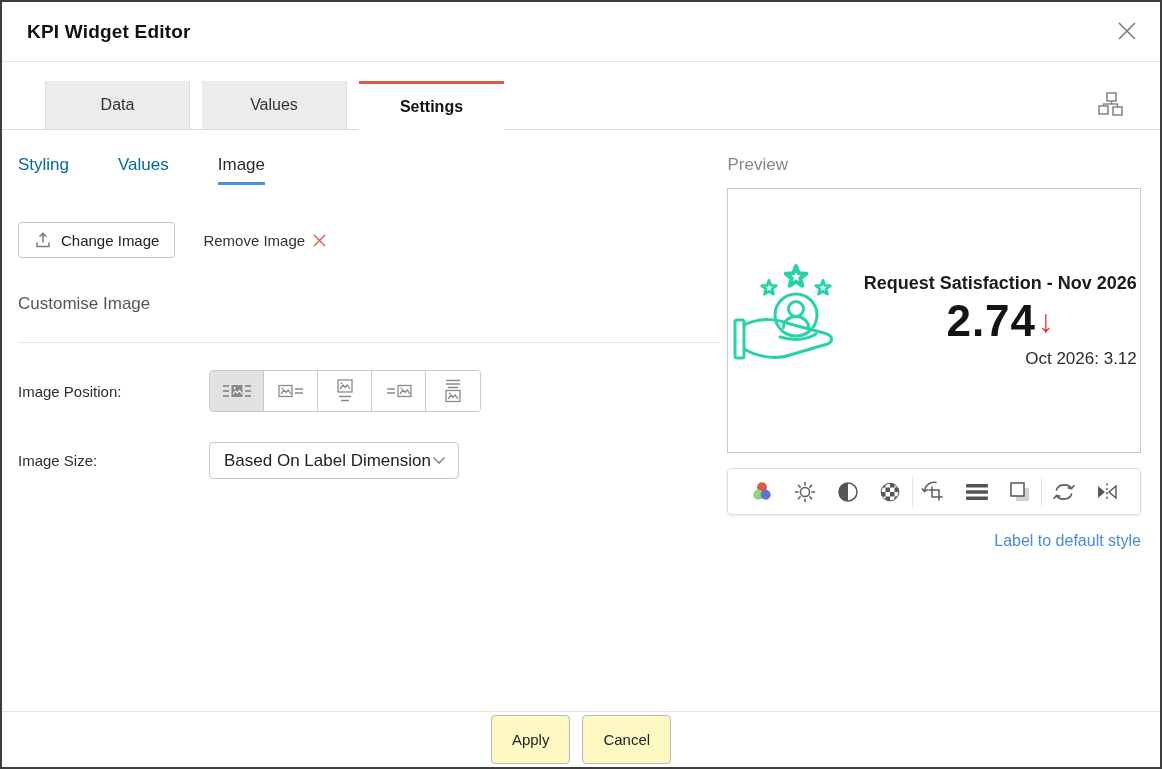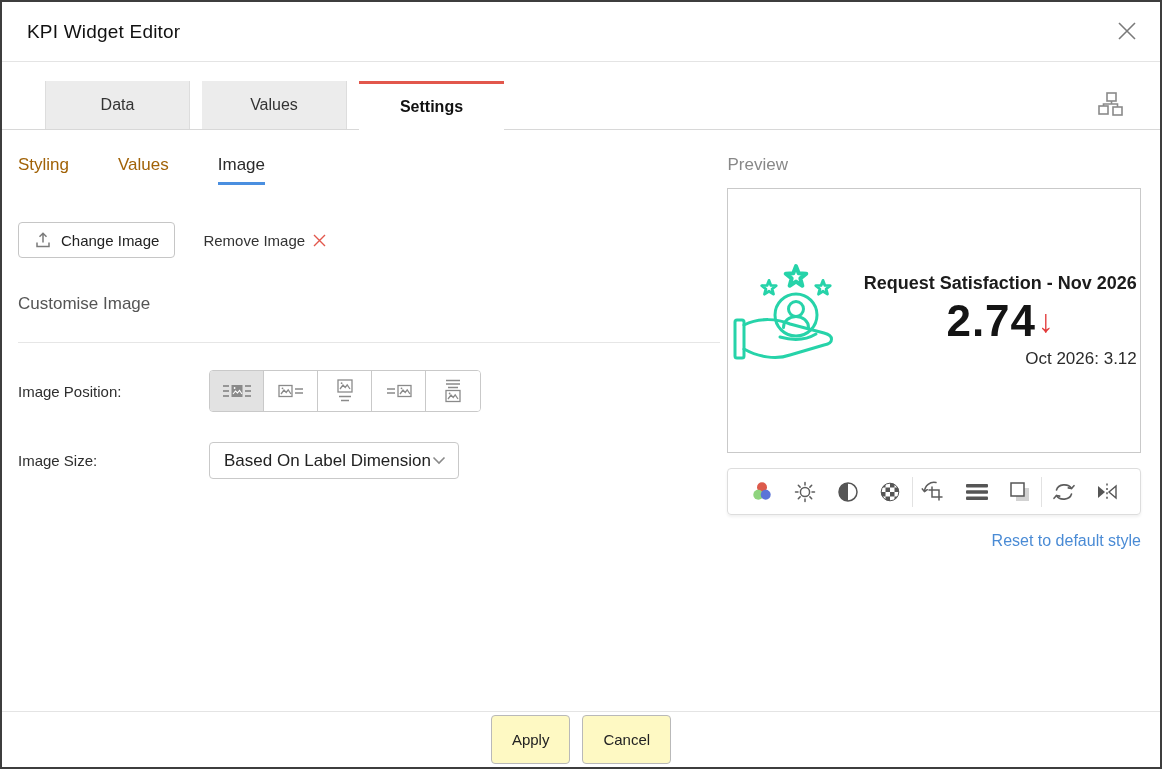--- a/index.html
+++ b/index.html
@@ -3,37 +3,37 @@
 <meta charset="utf-8">
 <style>
   * { margin:0; padding:0; box-sizing:border-box; }
   html,body { background:#fff; font-family:"Liberation Sans", sans-serif; }
   .dialog {
     width:1162px; height:769px; border:2px solid #3d3d3d; background:#fff;
     position:relative; overflow:hidden;
   }
   
   .header { height:60px; display:flex; align-items:center; padding-left:25px; border-bottom:1px solid #e4e4e4; position:relative; }
-  .title { font-size:19px; font-weight:normal; color:#111; letter-spacing:.2px; }
+  .title { font-size:19px; font-weight:bold; color:#111; letter-spacing:.2px; }
   .close-btn { position:absolute; right:20px; top:16px; width:26px; height:26px; cursor:pointer; }
   
   .tabbar { margin-top:19px; padding-left:43px; border-bottom:1px solid #d8d8d8; display:flex; align-items:flex-end; position:relative;gap:12px; }
   .tab { width:145px; height:48px; display:flex; align-items:center; justify-content:center;
          font-size:16px; color:#333; background:#ececec; border-right:1px solid #ddd; cursor:pointer; }
   .tab:first-child { border-left:1px solid #ddd; }
   .tab.active { background:#fff; border-top:3px solid #e2574c; border-right:none; font-weight:bold; color:#111;
                 margin-bottom:-1px; height:49px; }
   .sitemap { position:absolute; right:36px; top:10px; }
   
   .content { display:flex; }
   .left-col { width:728px; padding-left:16px; }
   .right-col { width:434px; padding-right:19px; }
   
   .subtabs { margin-top:25px; display:flex; }
-  .subtab { font-size:17px; color:#a16207; margin-right:49px; padding-bottom:7px; cursor:pointer; }
+  .subtab { font-size:17px; color:#0369a1; margin-right:49px; padding-bottom:7px; cursor:pointer; }
   .subtab.active { color:#2b2b2b; border-bottom:3px solid #4a8fe0; }
   .preview-label { margin-top:25px; font-size:17px; color:#888; }
   
   .img-actions { margin-top:37px; display:flex; align-items:center; }
   .change-btn { display:inline-flex; align-items:center; gap:9px; border:1px solid #c6c6c6; border-radius:4px;
                 background:#fff; padding:8px 15px; font-size:15px; color:#222; cursor:pointer; font-family:inherit; }
   .remove-link { margin-left:28px; font-size:15px; color:#333; display:inline-flex; align-items:center; gap:7px; cursor:pointer; }
   
   .section-head { margin-top:36px; font-size:17px; color:#555; padding-bottom:28px; border-bottom:1px solid #e6e6e6; width:702px; }
   .form-row { display:flex; align-items:center; margin-top:27px; }
@@ -301,21 +301,21 @@
         </div>
         <div class="tool">
           <svg width="26" height="24" viewBox="0 0 26 24">
             <polygon points="4,6 11,12 4,18" fill="#555"></polygon>
             <line x1="13" y1="3.5" x2="13" y2="20.5" stroke="#555" stroke-width="1.5" stroke-dasharray="2,2.4"></line>
             <polygon points="22,6 15,12 22,18" fill="none" stroke="#555" stroke-width="1.4"></polygon>
           </svg>
         </div>
       </div>
 
-      <div class="reset-link">Reset to default style</div>
+      <div class="reset-link">Label to default style</div>
     </div>
   </div>
 
   <div class="footer">
     <button class="footer-btn">Apply</button>
     <button class="footer-btn">Cancel</button>
   </div>
 
 </div>
 

